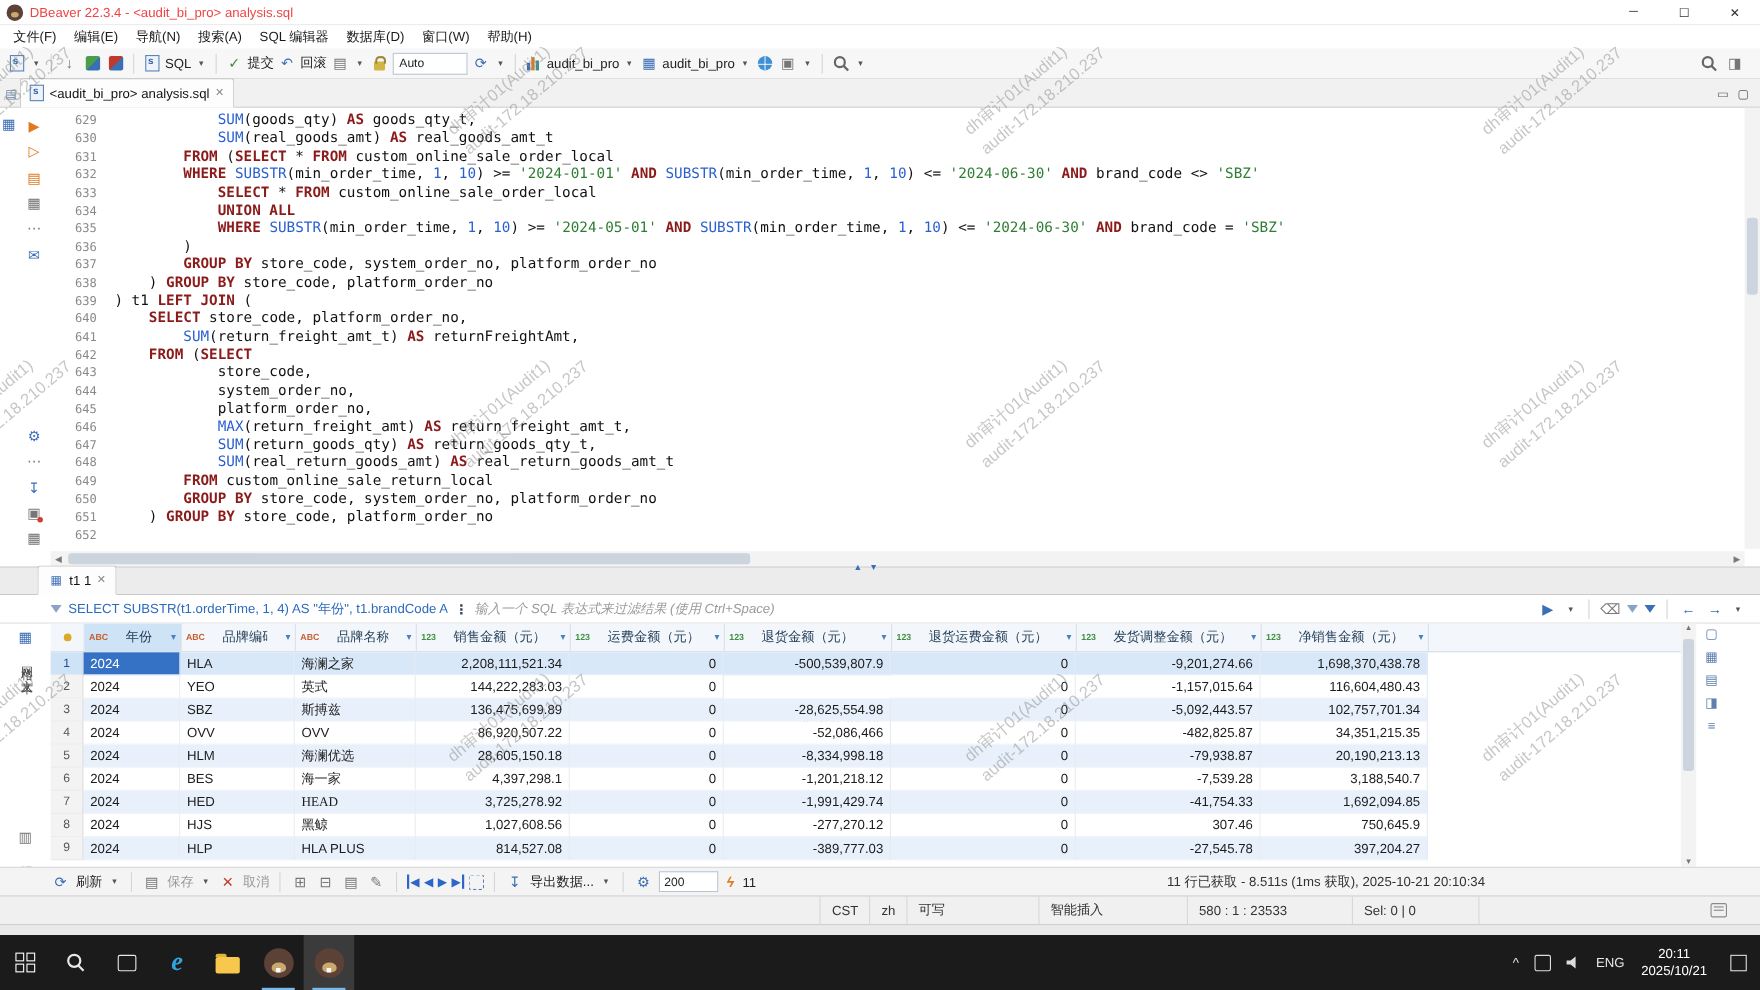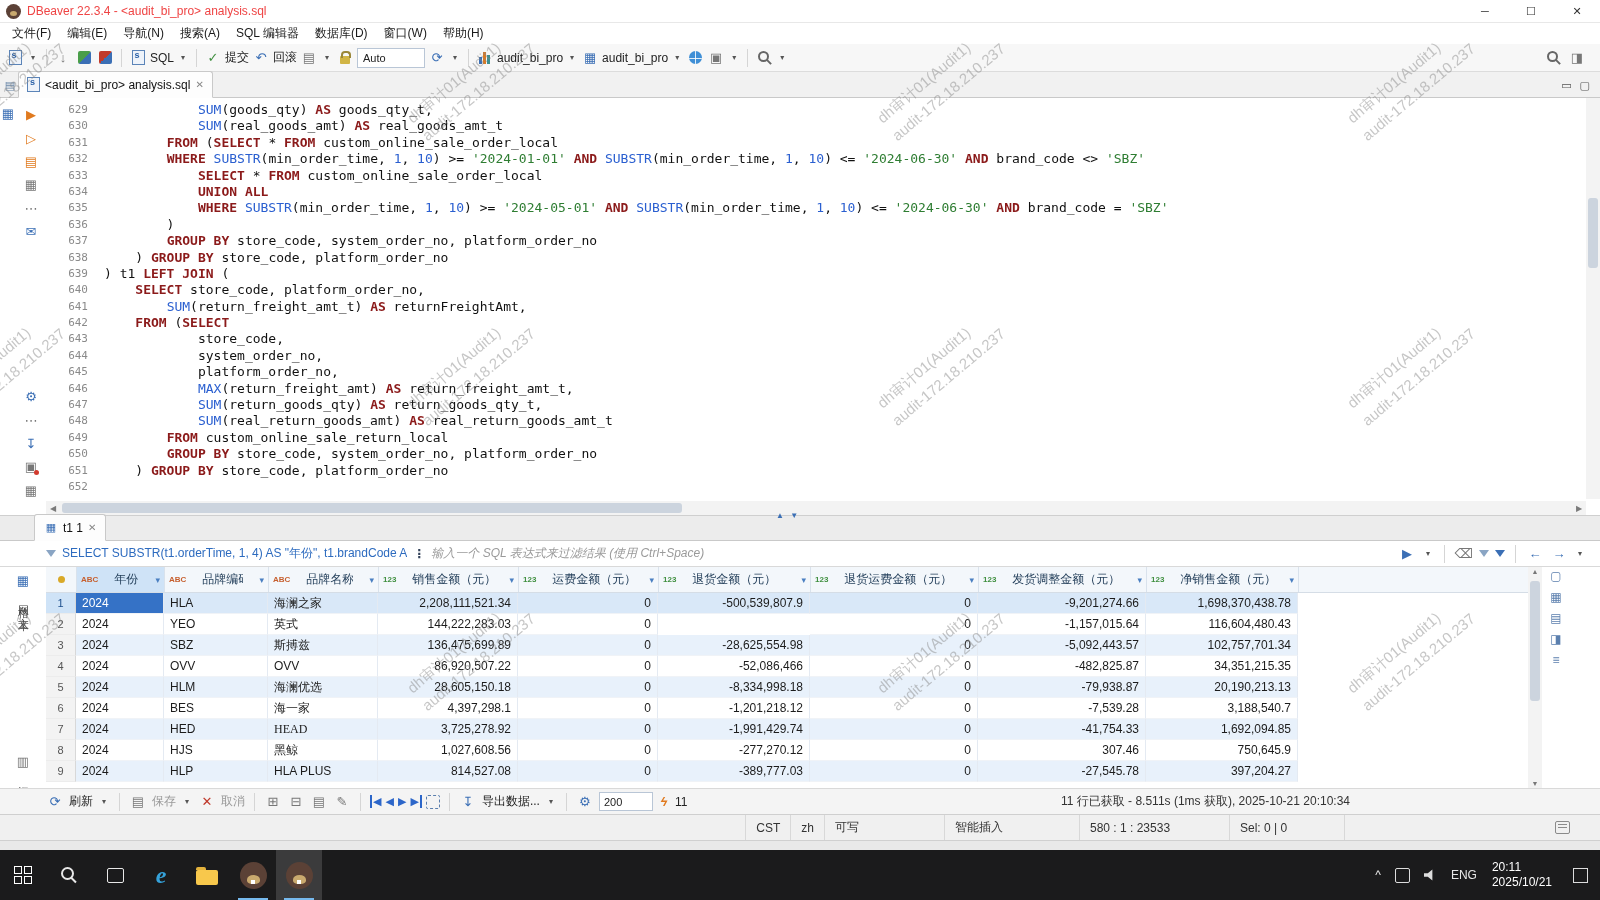--- a/index.html
+++ b/index.html
@@ -144,21 +144,21 @@
   .taskview{width:15px;height:13px;border:1.5px solid #e8e8e8;border-radius:2px;}
   .ie{color:#35a2da;font-size:24px;font-weight:bold;font-style:italic;font-family:"Liberation Serif",serif;line-height:1;}
   .folder{width:22px;height:15px;background:#f8c84c;border-radius:2px;position:relative;margin-top:4px;}
   .folder::before{content:"";position:absolute;top:-3px;left:0;width:10px;height:3px;background:#e3b23c;border-radius:2px 2px 0 0;}
   .tbeaver{width:27px;height:27px;border-radius:50%;background:#5b4136;position:relative;}
   .tbeaver::before{content:"";position:absolute;left:7px;top:13px;width:13px;height:9px;background:#c9a96e;border-radius:50% 50% 40% 40%;}
   .tbeaver::after{content:"";position:absolute;left:11px;top:18px;width:4px;height:4px;background:#fff;}
   .tray{margin-left:auto;display:flex;align-items:center;height:100%;}
   .trayit{padding:0 7px;color:#e8e8e8;font-size:12px;display:flex;align-items:center;justify-content:center;height:100%;}
   .speaker{width:13px;height:12px;background:#ddd;clip-path:polygon(0 35%,30% 35%,65% 5%,65% 95%,30% 65%,0 65%);}
-  .clock{display:flex;flex-direction:column;justify-content:center;line-height:15px;font-size:12px;color:#fff;padding:0 8px;}
+  .clock{display:flex;flex-direction:column;align-items:center;justify-content:center;line-height:15px;font-size:12px;color:#fff;padding:0 8px;}
   .trayicon{width:13px;height:13px;border:1.5px solid #ddd;border-radius:2px;}
 </style>
 </head>
 <body>
 
 <div class="app">
 
   <div class="band titlebar">
     <span class="beaver"></span>
     <span class="title">DBeaver 22.3.4 - &lt;audit_bi_pro&gt; analysis.sql</span>

